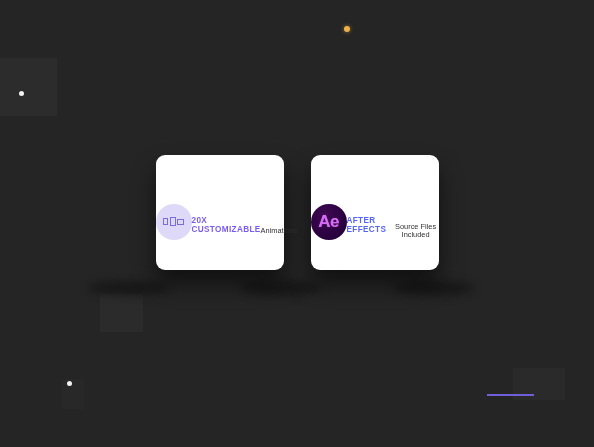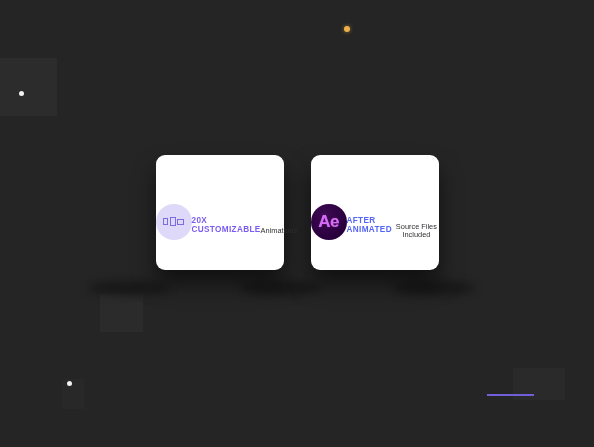--- a/index.html
+++ b/index.html
@@ -240,21 +240,21 @@
       </div>
       <div class="card-title title-purple">20X CUSTOMIZABLE</div>
       <div class="card-sub">Animations</div>
     </div>
 
 
     <div class="card">
       <div class="card-icon-wrap icon-ae-bg">
         <span class="ae-text">Ae</span>
       </div>
-      <div class="card-title title-blue">AFTER ANIMATED</div>
+      <div class="card-title title-blue">AFTER EFFECTS</div>
       <div class="card-sub">Source Files Included</div>
     </div>
 
   </div>
 
   <div class="accent-line"></div>
 
 
 </div>
 

